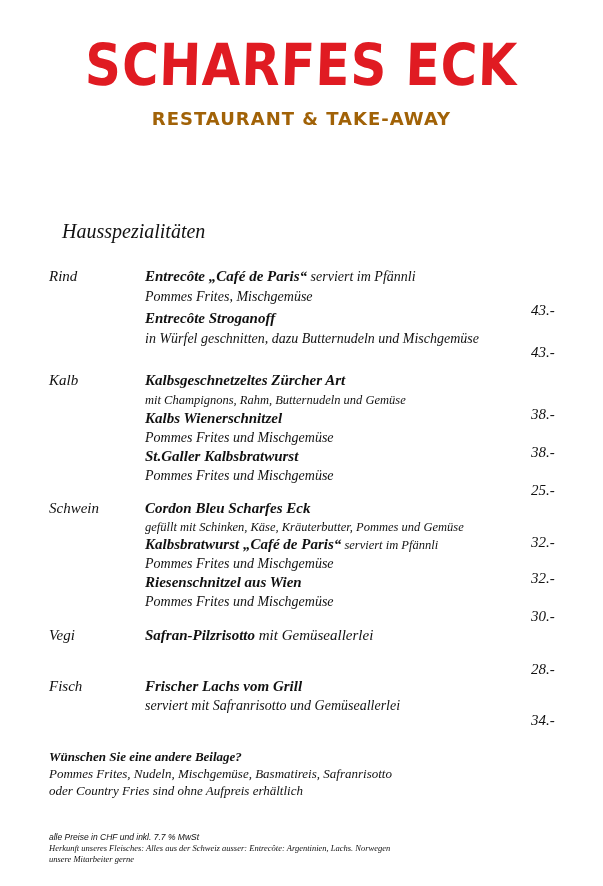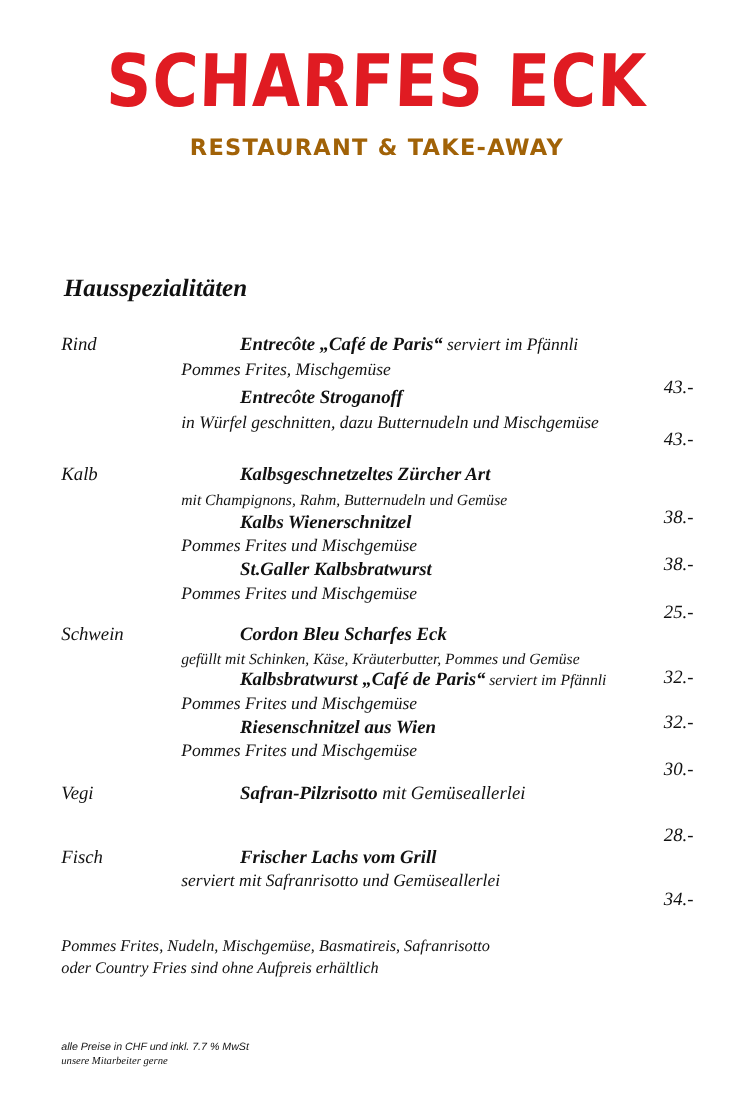--- a/index.html
+++ b/index.html
@@ -8,23 +8,23 @@
     .logo-title {
       font-family: "DejaVu Sans", sans-serif; font-weight: bold; font-size: 58px;
       color: #e01b22; letter-spacing: 1px; line-height: 70px;
       transform: scaleX(0.86) skewX(-2deg); display: inline-block;
     }
     .logo-sub {
       font-family: "DejaVu Sans", sans-serif; font-weight: bold; font-size: 18px;
       color: #a16207; letter-spacing: 1px; margin-top: 8px;
     }
     .serif { font-family: "Liberation Serif", serif; font-style: italic; }
-    .section-title { position: absolute; left: 51px; top: 220px; font-size: 20px; font-weight: bold; text-align: center; }
+    .section-title { position: absolute; left: 62px; top: 220px; font-size: 20px; font-weight: normal; text-align: center; }
     .cat { position: absolute; left: 49px; font-size: 15px; font-weight: normal; }
-    .dish { position: absolute; left: 145px; font-size: 15px; font-weight: bold; margin-left: 47px; }
+    .dish { position: absolute; left: 145px; font-size: 15px; font-weight: bold; }
     .dish .extra { font-weight: normal; font-size: 14px; }
     .desc { position: absolute; left: 145px; font-size: 14px; }
     .desc.small { font-size: 12.5px; }
     .price { position: absolute; left: 531px; font-size: 15px; margin-top: 34px; }
     .beilage { position: absolute; left: 49px; top: 748px; font-size: 13px; line-height: 17px; }
     .beilage .q { font-weight: bold; }
     .foot { position: absolute; left: 49px; top: 832px; font-size: 8.5px; line-height: 11px; }
     .foot .sans { font-family: "Liberation Sans", sans-serif; font-style: italic; }
   </style>
 </head>
@@ -70,20 +70,22 @@
 <div class="serif cat" style="top:627px">Vegi</div>
 <div class="serif dish" style="top:627px"><span>Safran-Pilzrisotto</span><span class="extra" style="font-size:15px"> mit Gemüseallerlei</span></div>
 <div class="serif price" style="top:627px">28.-</div>
 
 <div class="serif cat" style="top:678px">Fisch</div>
 <div class="serif dish" style="top:678px">Frischer Lachs vom Grill</div>
 <div class="serif price" style="top:678px">34.-</div>
 <div class="serif desc" style="top:698px">serviert mit Safranrisotto und Gemüseallerlei</div>
 
 <div class="serif beilage">
+  <div class="q">Wünschen Sie eine andere Beilage?</div>
   <div>Pommes Frites, Nudeln, Mischgemüse, Basmatireis, Safranrisotto</div>
   <div>oder Country Fries sind ohne Aufpreis erhältlich</div>
 </div>
 
 <div class="serif foot">
   <div class="sans">alle Preise in CHF und inkl. 7.7  % MwSt</div>
+  <div>Herkunft unseres Fleisches: Alles aus der Schweiz ausser:   Entrecôte: Argentinien, Lachs. Norwegen</div>
   <div>unsere Mitarbeiter gerne</div>
 </div>
 
 </body></html>

